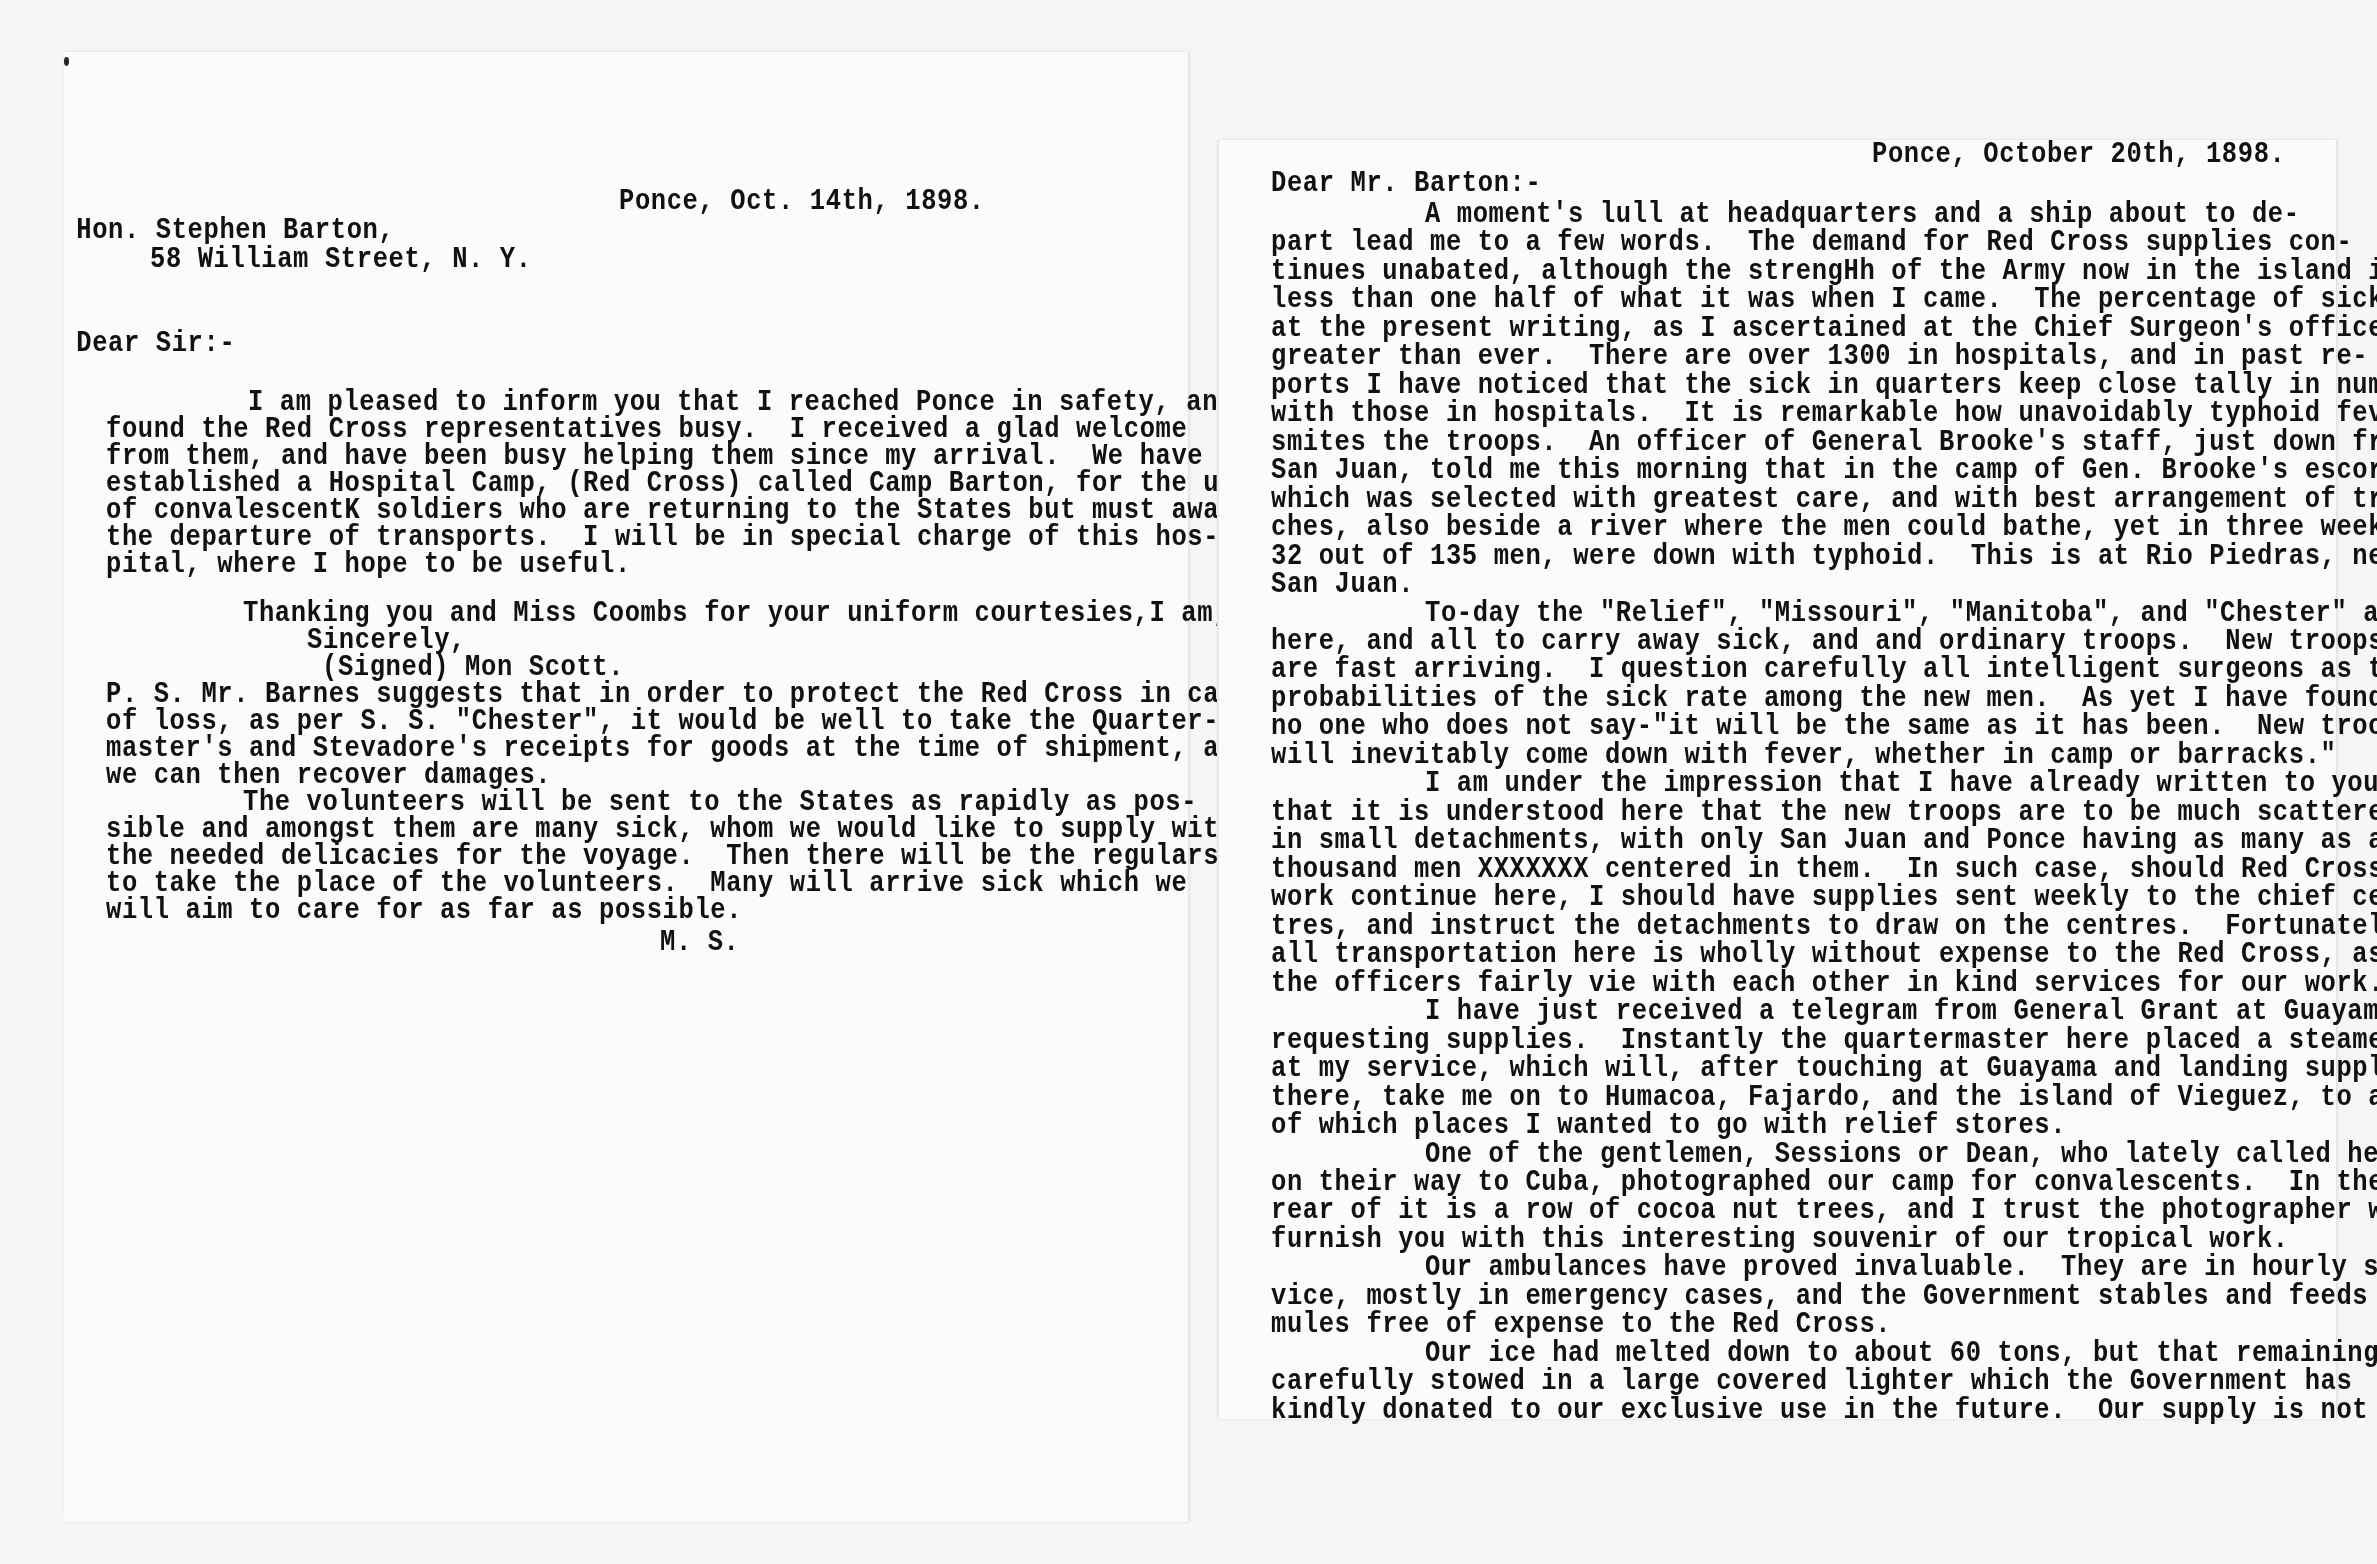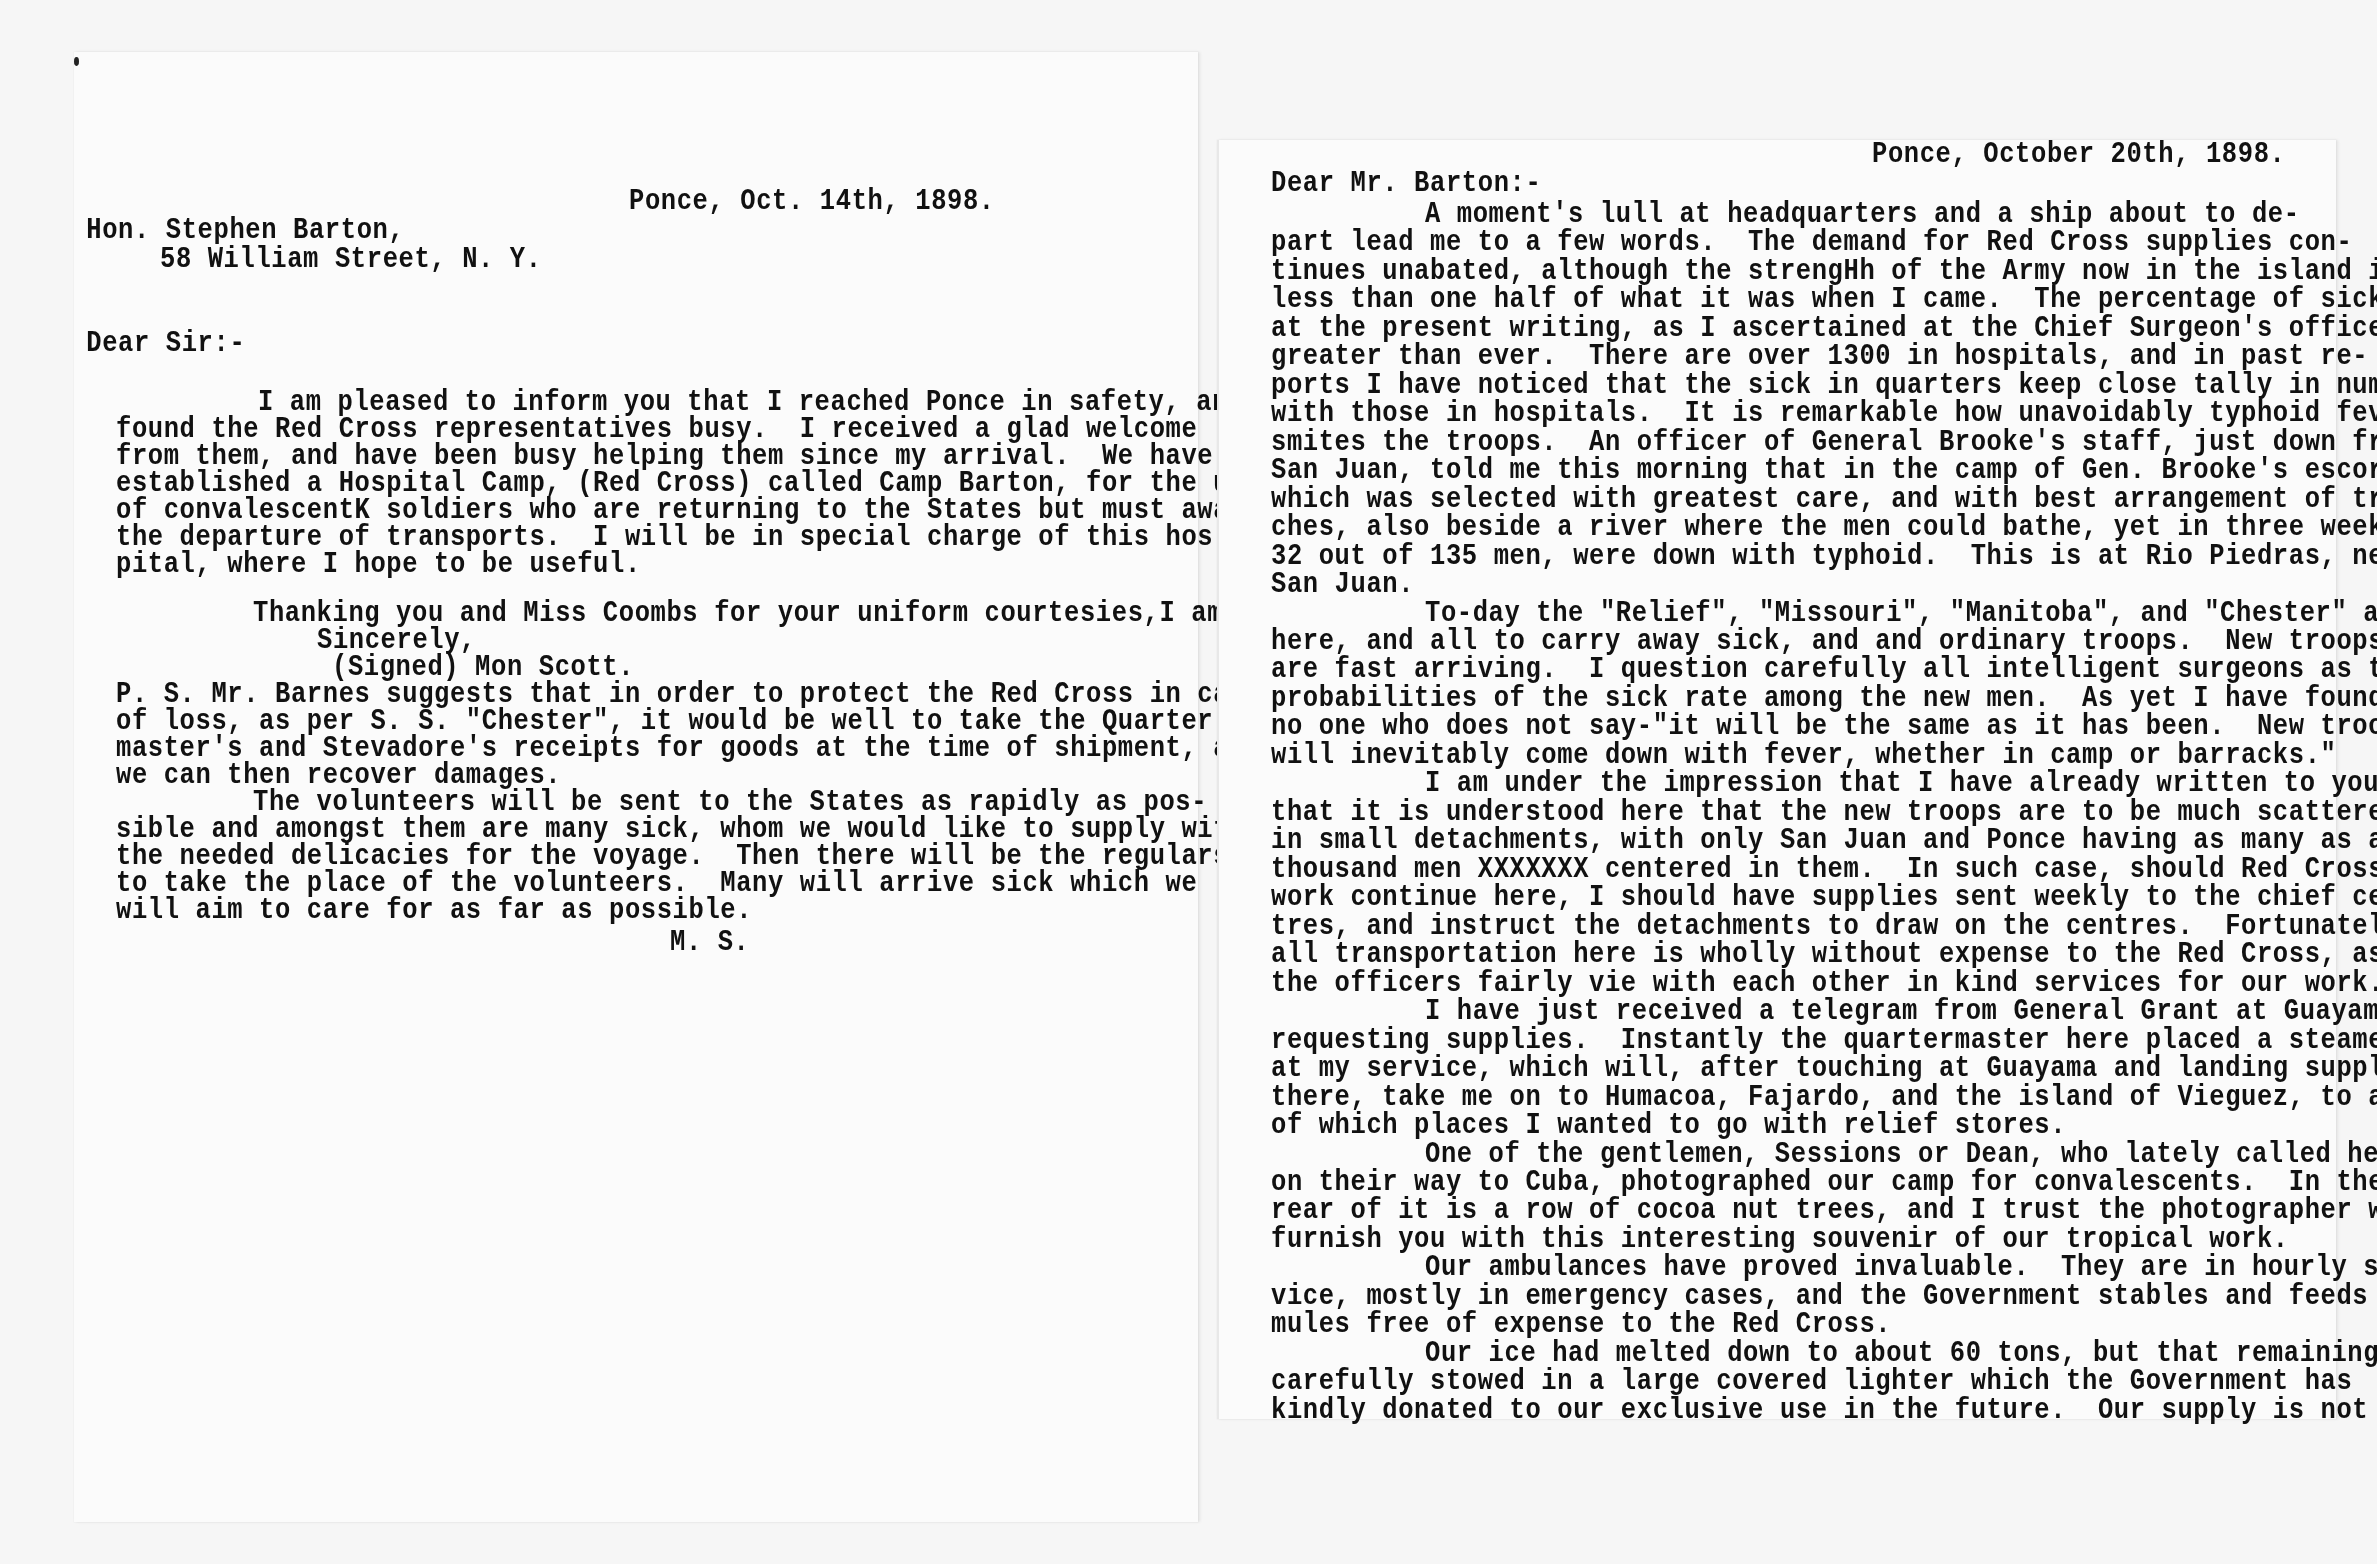--- a/index.html
+++ b/index.html
@@ -6,21 +6,21 @@
   body {
     width:2377px; height:1565px; position:relative; overflow:hidden;
     background:#f6f6f6;
     font-family:"Liberation Mono","DejaVu Sans Mono",monospace;
     color:#111;
   }
   .page {
     position:absolute; background:#fbfbfb;
     box-shadow: 2px 0 2.9px rgba(0,0,0,0.08), 0 0 0 0.5px rgba(0,0,0,0.03);
   }
-  #page-left  { left:74px;  top:52px; width:1124px; height:1470px;text-align:center; }
+  #page-left  { left:64px;  top:52px; width:1124px; height:1470px;text-align:center; }
   #page-right { left:1217px; top:140px; width:1117px; height:1279px; border-left:2.9px solid #e8e8e8; }
   .line {
     position:absolute; white-space:pre; font-size:25.5px; font-weight:bold;
     letter-spacing:0.6px; line-height:29.5px; transform:scaleY(1.12); transform-origin:left top;
   }
   .speck { position:absolute; background:#222; border-radius:50%; }
 </style>
 </head>
 <body>
 

